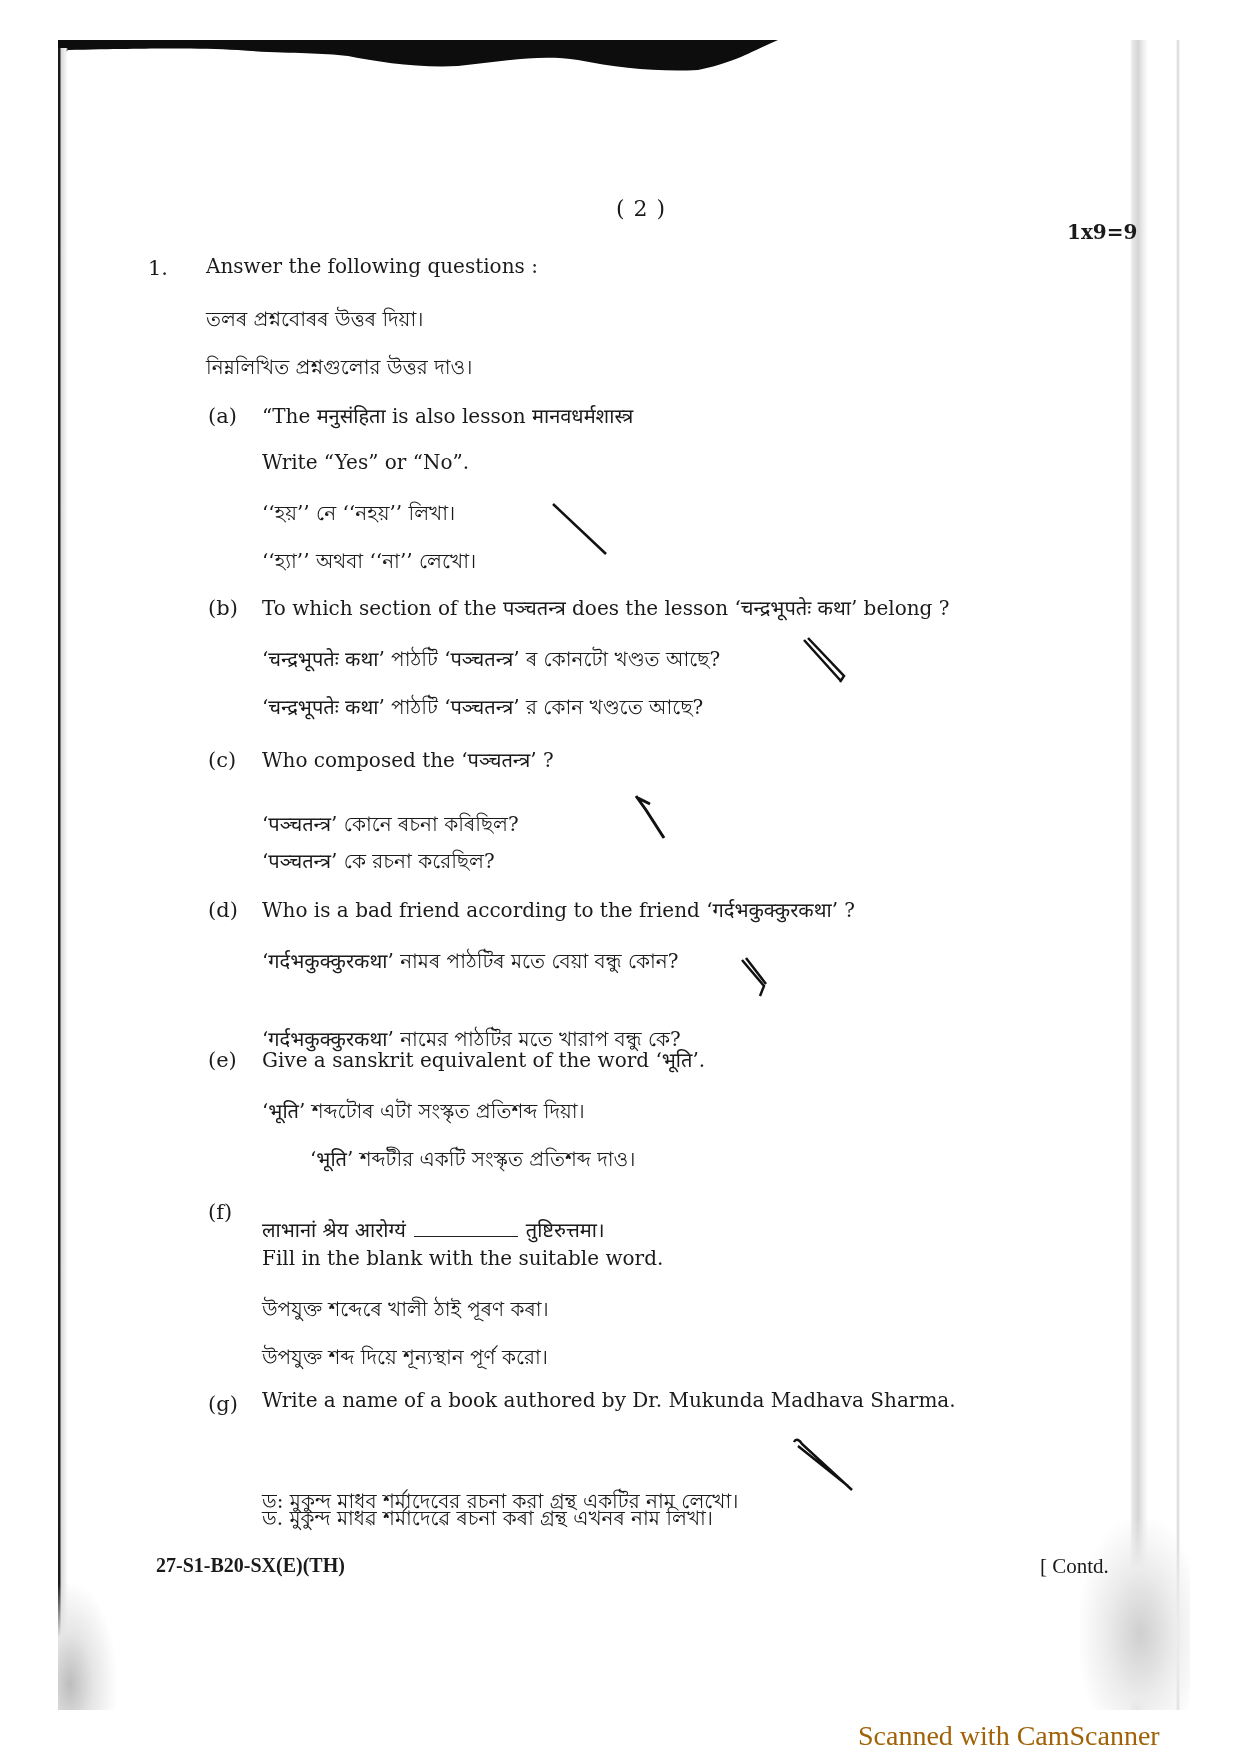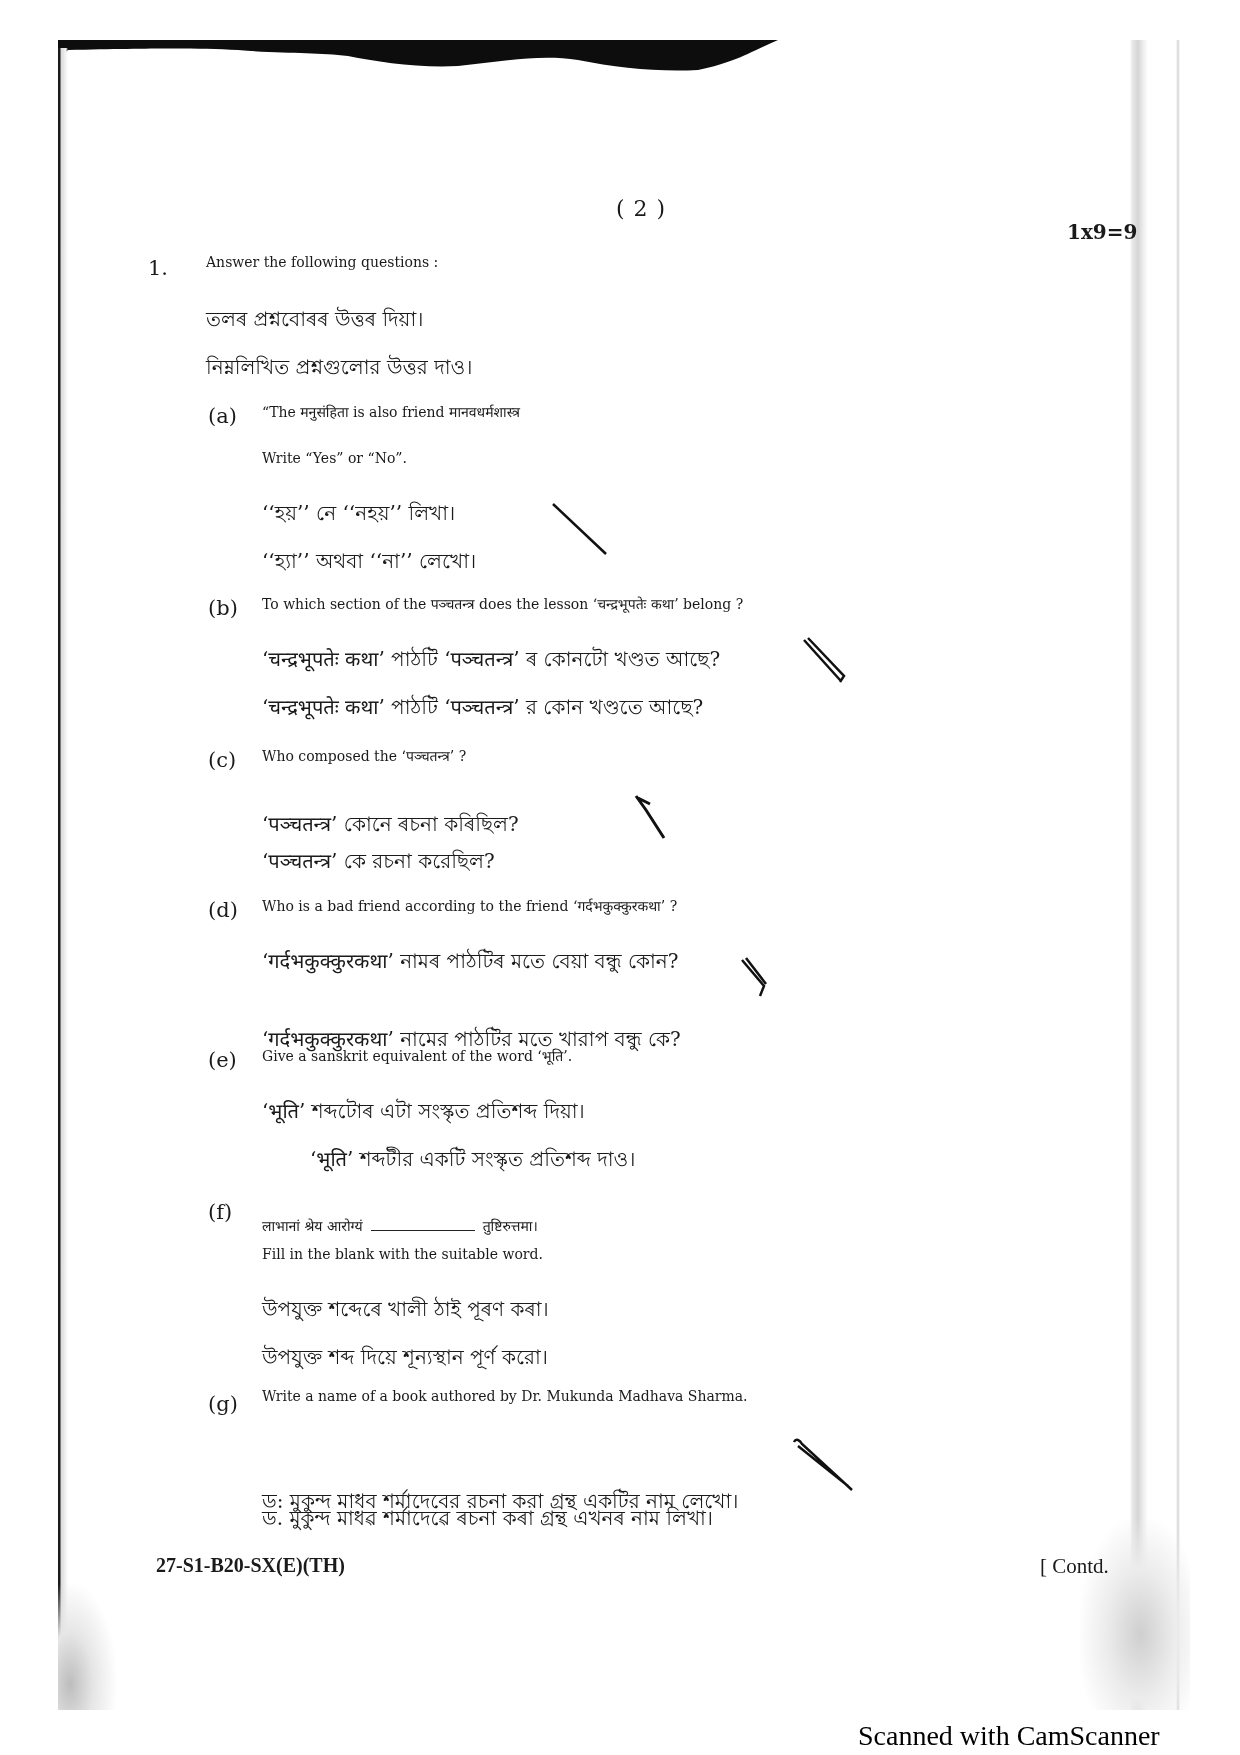--- a/index.html
+++ b/index.html
@@ -36,40 +36,40 @@
   .page-number {
     position: absolute; left: 616px; top: 196px; font-size: 22px; letter-spacing: 1px;
   }
   .marks {
     position: absolute; left: 1067px; top: 220px; font-size: 20px; font-weight: bold;
   }
   .q-num {
     position: absolute; left: 148px; top: 256px; font-size: 21px;
   }
   .line {
-    position: absolute; font-size: 14px; white-space: nowrap;
+    position: absolute; font-size: 20px; white-space: nowrap;
   }
   .bn { font-size: 20px; }
   .sub-label {
     position: absolute; font-size: 21px;
   }
   .tick {
     position: absolute;
   }
   .footer-code {
     position: absolute; left: 156px; top: 1554px; font-size: 20px; font-weight: bold;
     font-family: "Liberation Serif", serif;
   }
   .footer-contd {
     position: absolute; left: 1040px; top: 1554px; font-size: 21px;
     font-family: "Liberation Serif", serif;
   }
   .camscanner {
     position: absolute; left: 858px; top: 1720px; font-size: 28px;
-    font-family: "Liberation Serif", serif; color: #000000;
+    font-family: "Liberation Serif", serif; color: #a16207;
   }
   .blank {
     display: inline-block; width: 104px; border-bottom: 1.5px solid #222; margin: 0 8px; vertical-align: baseline;
   }
 </style>
 </head>
 <body>
 
 <div class="scan-page"></div>
 
@@ -83,21 +83,21 @@
 
 <div class="page-number">( 2 )</div>
 <div class="marks">1x9=9</div>
 
 <div class="q-num">1.</div>
 <div class="line" style="left:206px; top:254px;">Answer the following questions :</div>
 <div class="line bn" style="left:206px; top:304px;">তলৰ প্ৰশ্নবোৰৰ উত্তৰ দিয়া।</div>
 <div class="line bn" style="left:206px; top:352px;">নিম্নলিখিত প্রশ্নগুলোর উত্তর দাও।</div>
 
 <div class="sub-label" style="left:208px; top:404px;">(a)</div>
-<div class="line" style="left:262px; top:402px;">“The मनुसंहिता is also friend मानवधर्मशास्त्र</div>
+<div class="line" style="left:262px; top:402px;">“The मनुसंहिता is also lesson मानवधर्मशास्त्र</div>
 <div class="line" style="left:262px; top:450px;">Write “Yes” or “No”.</div>
 <div class="line bn" style="left:262px; top:498px;">‘‘হয়’’ নে ‘‘নহয়’’ লিখা।</div>
 <div class="line bn" style="left:262px; top:546px;">‘‘হ্যা’’ অথবা ‘‘না’’ লেখো।</div>
 <svg class="tick" style="left:550px; top:500px;" width="60" height="60">
     <path d="M3,4 L56,54" stroke="#111" stroke-width="2.5" fill="none"></path>
   </svg>
 
 <div class="sub-label" style="left:208px; top:596px;">(b)</div>
 <div class="line" style="left:262px; top:594px;">To which section of the पञ्चतन्त्र does the lesson ‘चन्द्रभूपतेः कथा’ belong ?</div>
 <div class="line bn" style="left:262px; top:644px;">‘चन्द्रभूपतेः कथा’ পাঠটি ‘पञ्चतन्त्र’ ৰ কোনটো খণ্ডত আছে?</div>

